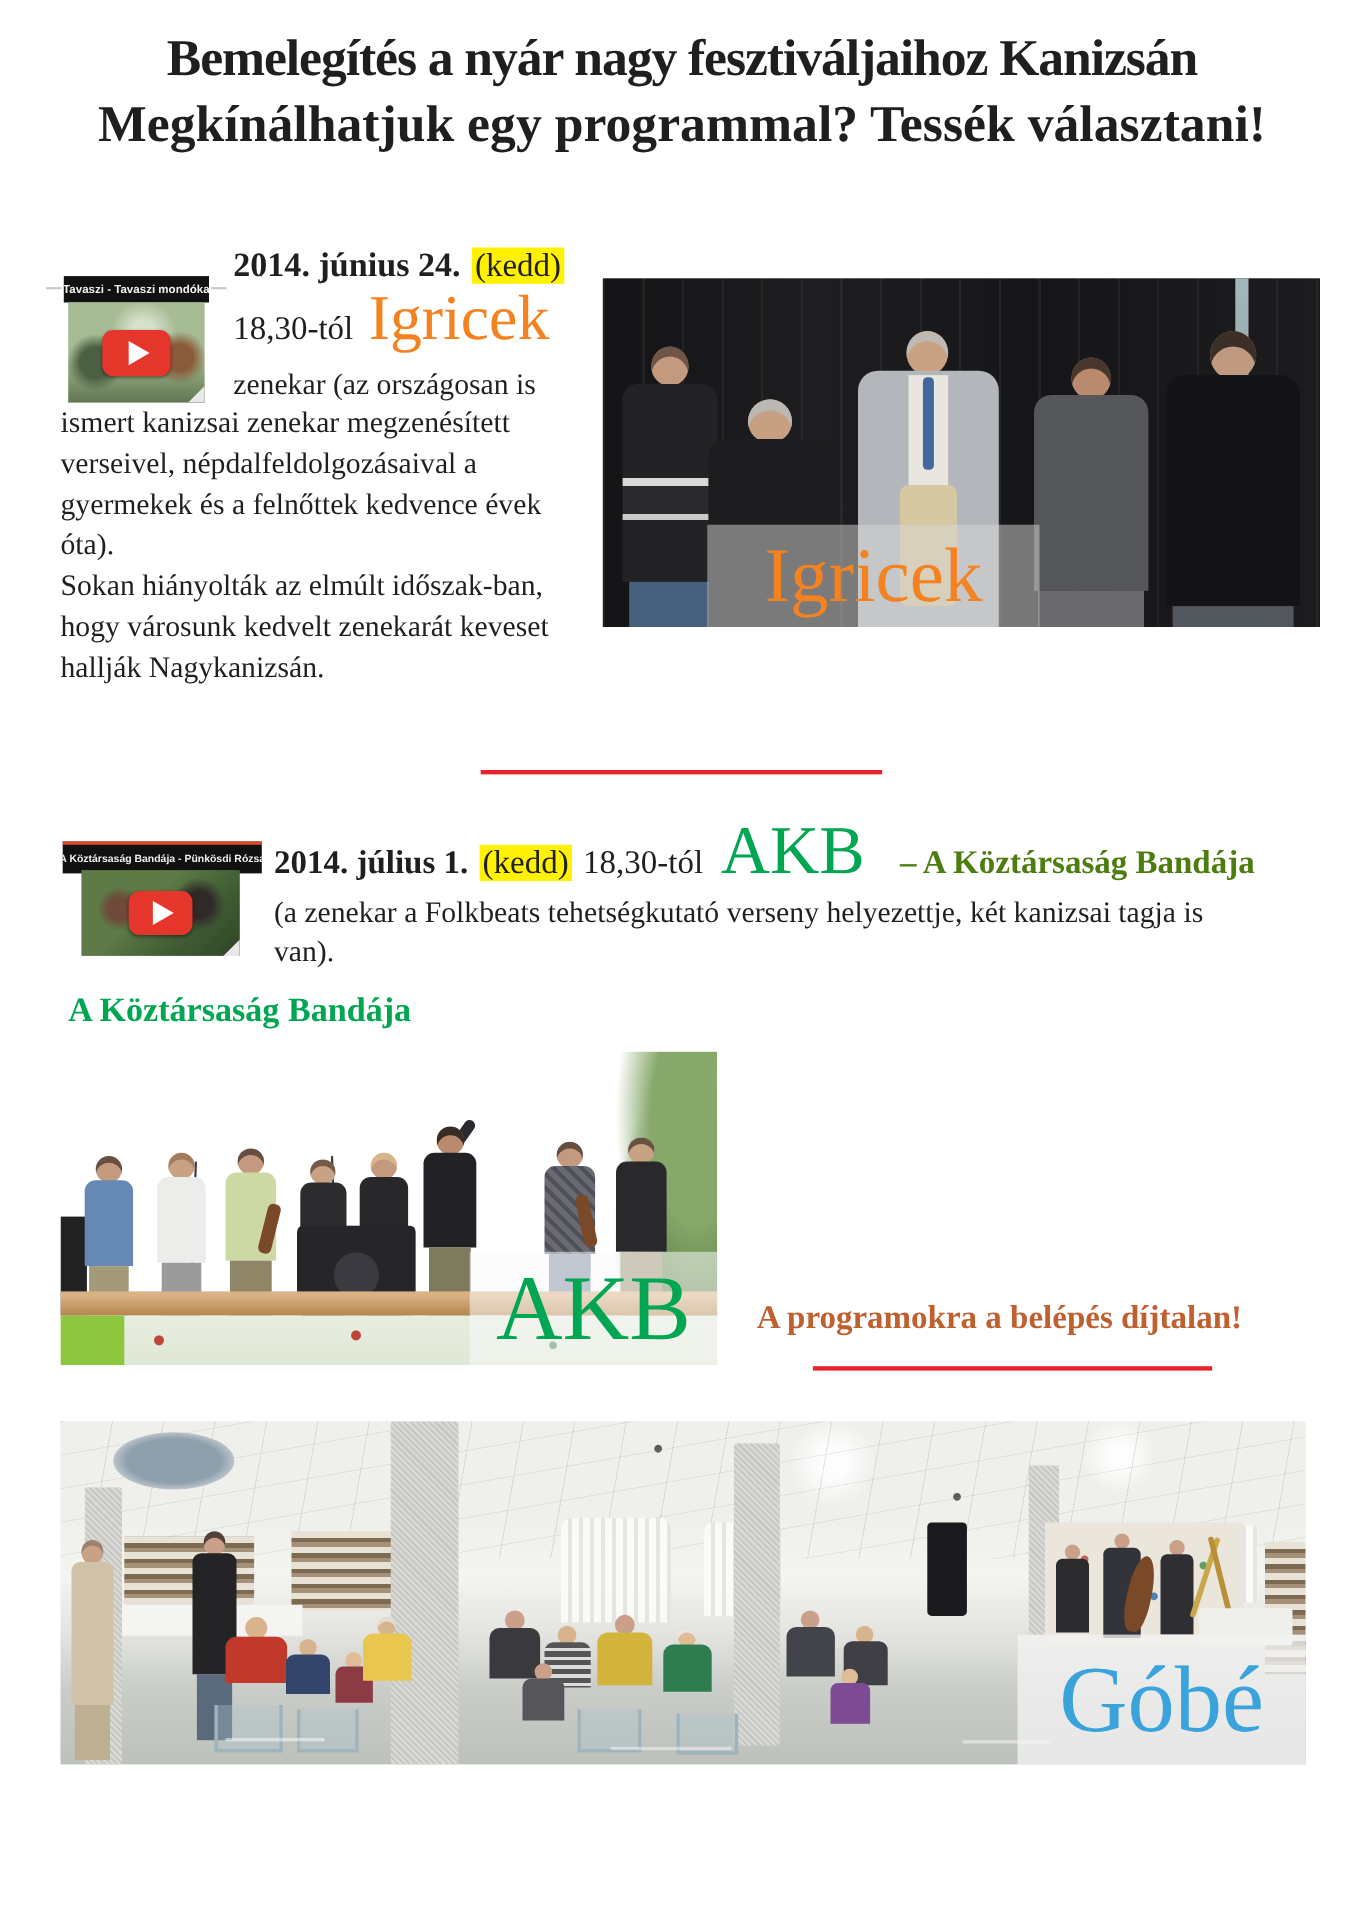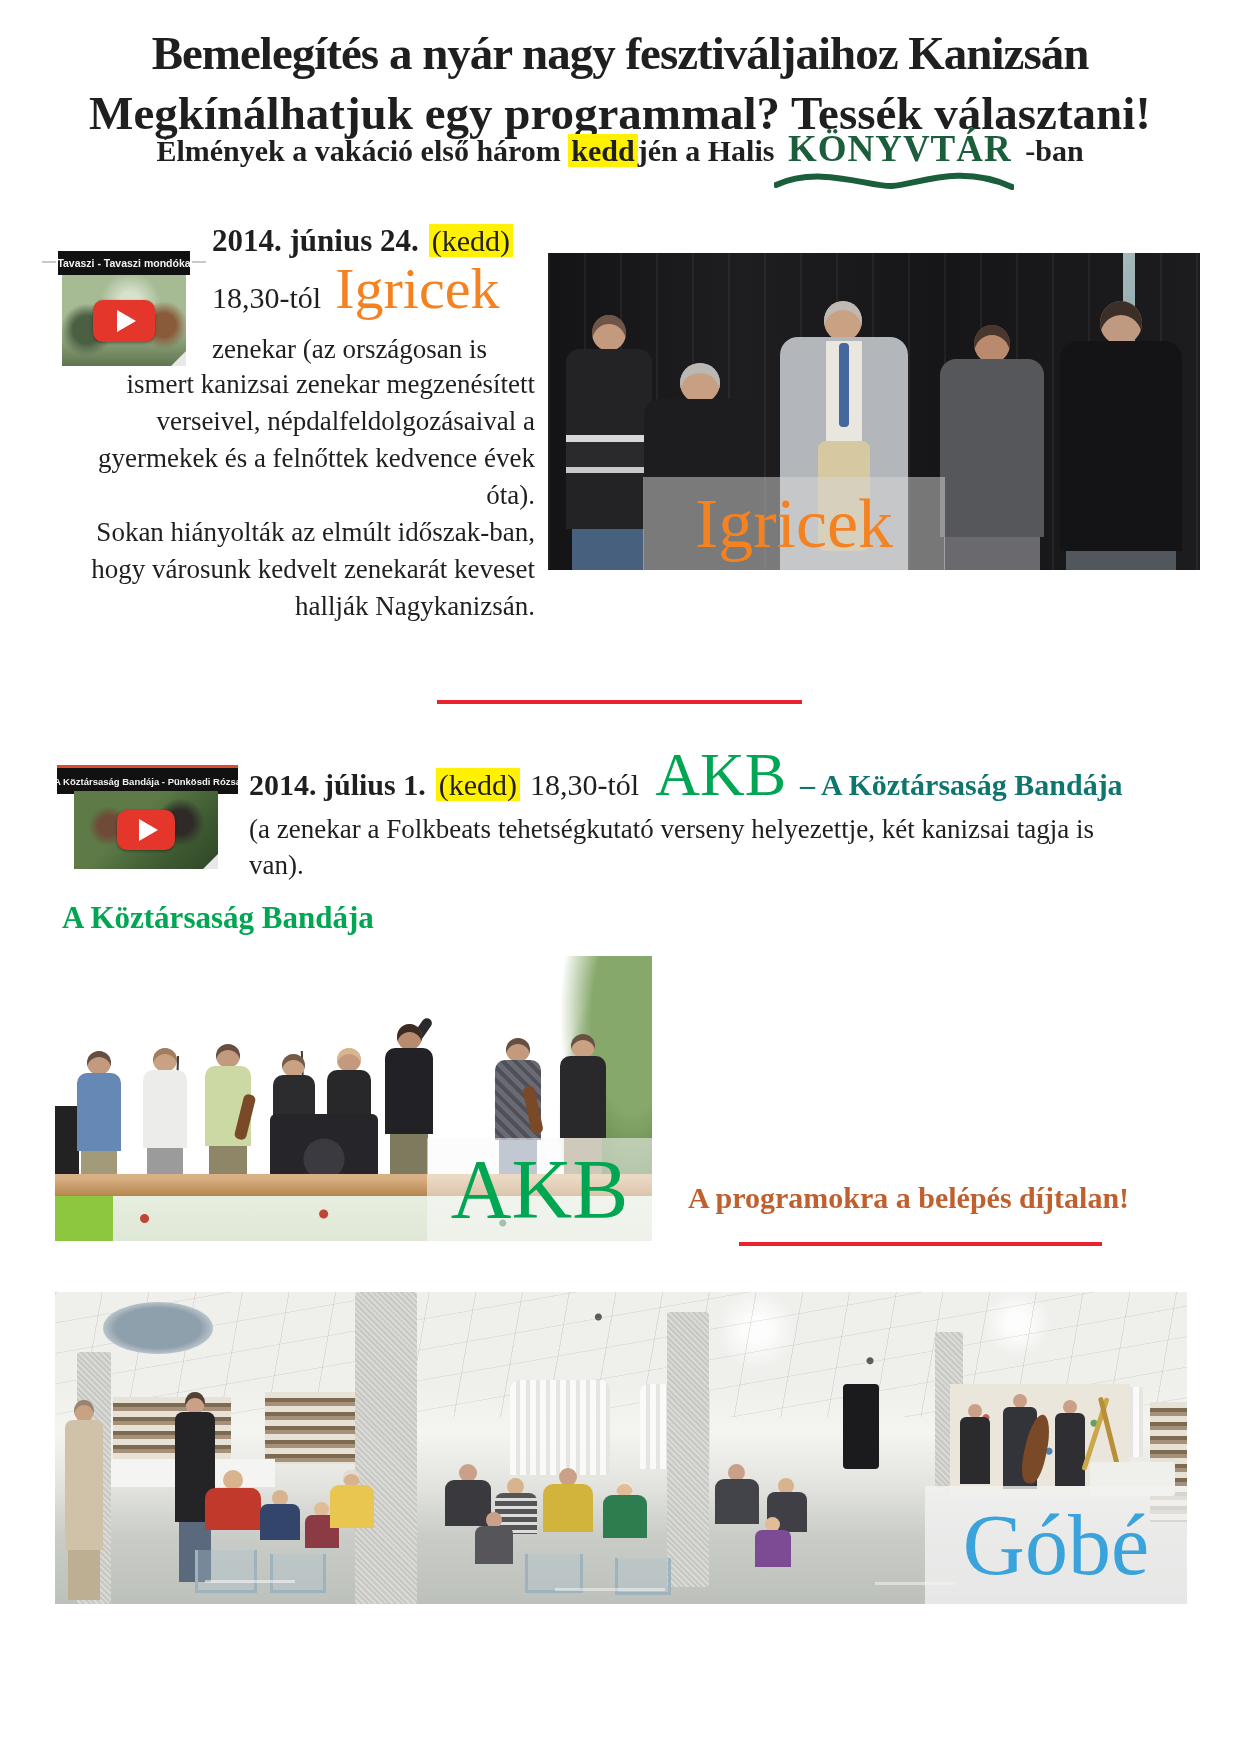--- a/index.html
+++ b/index.html
@@ -27,21 +27,21 @@
   .fold{position:absolute;right:0;bottom:0;width:0;height:0;
         border-left:15px solid transparent;border-bottom:15px solid #e8e8e8;}
   .date-line{font-size:30px;white-space:nowrap;}
   .date-line b{font-size:31px;}
   .big-orange{font-size:58px;color:#F58220;margin-left:14px;}
   .body-txt{font-size:27px;line-height:37px;}
   .body-txt p{margin:0;}
   .redline{background:#E8232E;height:4px;}
   .headline2{font-size:30px;line-height:66px;white-space:nowrap;}
   .big-green{font-size:62px;color:#00A651;margin-left:16px;}
-  .green-bold{color:#0f766e;font-weight:bold;margin-left:14px;}
+  .green-bold{color:#4d7c0f;font-weight:bold;margin-left:32px;}
   .green-heading{font-size:31px;font-weight:bold;color:#00A651;}
   .right-para{font-size:28px;line-height:37.5px;}
   .free-entry{font-size:30px;font-weight:bold;color:#C0602F;}
   .photo{overflow:hidden;}
   .overlay-box{position:absolute;display:flex;align-items:center;justify-content:center;}
   .fig{position:absolute;}
   .fig i{position:absolute;display:block;}
   .head{border-radius:50%;}
   .closing{font-size:30px;line-height:46px;}
   .big-blue{font-size:58px;color:#3BA3DB;}
@@ -49,25 +49,20 @@
   .shelf{background:repeating-linear-gradient(180deg,#e8e2d6 0 6px,#7d6a52 6px 10px,#a5917a 10px 14px);}
   .col{background-color:#d9d9d5;background-image:repeating-linear-gradient(45deg,rgba(120,120,115,.18) 0 2px,transparent 2px 4px);border-radius:3px;}
 </style>
 </head>
 <body>
 
 <div class="page">
 
   <div class="abs ctr h1">Bemelegítés a nyár nagy fesztiváljaihoz Kanizsán</div>
   <div class="abs ctr h2">Megkínálhatjuk egy programmal? Tessék választani!</div>
-  <div class="abs ctr h3">
-    <span>Élmények a vakáció első három </span><span class="hl">kedd</span><span>jén a Halis </span><span class="logo"><span>KÖNYVTÁR</span><svg class="swoosh" viewBox="0 0 240 40">
-          <path d="M2,24 C45,4 95,26 118,25 C142,24 185,2 238,26" fill="none" stroke="#1B5E3B" stroke-width="6" stroke-linecap="round"></path>
-        </svg></span><span> -ban</span>
-  </div>
 
   <div class="abs" style="left:42px;top:261px;width:14px;height:2px;background:#c9c9c9;"></div>
   <div class="abs" style="left:192px;top:261px;width:14px;height:2px;background:#c9c9c9;"></div>
 
   <div class="abs" style="left:58px;top:251px;width:132px;">
     <div class="yt-bar" style="height:24px;font-size:10.5px;">
       <span>Tavaszi - Tavaszi mondóka</span>
     </div>
     <div class="yt-img" style="margin:0 4px;height:91px;background:
         radial-gradient(circle at 20% 60%,#4b5f43 0 14px,rgba(75,95,67,0) 26px),
@@ -81,21 +76,21 @@
     </div>
   </div>
 
   <div class="abs date-line" style="left:212px;top:223px;">
     <b>2014. június 24.</b><span class="hl ml">(kedd)</span>
   </div>
   <div class="abs" style="left:212px;top:256px;line-height:66px;font-size:30px;white-space:nowrap;">
     <span>18,30-tól</span><span class="big-orange">Igricek</span>
   </div>
   <div class="abs body-txt" style="left:212px;top:331px;white-space:nowrap;">zenekar (az országosan is</div>
-  <div class="abs body-txt" style="left:55px;top:366px;width:480px;text-align:right;">
+  <div class="abs body-txt" style="left:55px;top:366px;width:480px;">
     <p>ismert kanizsai zenekar megzenésített verseivel, népdalfeldolgozásaival a gyermekek és a felnőttek kedvence évek óta).</p>
     <p>Sokan hiányolták az elmúlt időszak-ban, hogy városunk kedvelt zenekarát keveset hallják Nagykanizsán.</p>
   </div>
 
   <div class="abs photo" style="left:548px;top:253px;width:652px;height:317px;background:
        repeating-linear-gradient(90deg,rgba(255,255,255,.05) 0 2px,rgba(0,0,0,0) 2px 36px),
        linear-gradient(90deg,#141416,#1e1e21 30%,#161619 60%,#1c1c1f);">
     <div class="abs" style="left:575px;top:0;width:12px;height:185px;background:linear-gradient(#bcd4d6,#8fb0b4);opacity:.85;"></div>
     <div class="fig" style="left:18px;top:62px;width:86px;height:255px;">
       <i class="head" style="left:26px;top:0;width:34px;height:36px;background:#c49a7f;box-shadow:inset 0 9px 0 rgba(40,30,25,.55);"></i>

